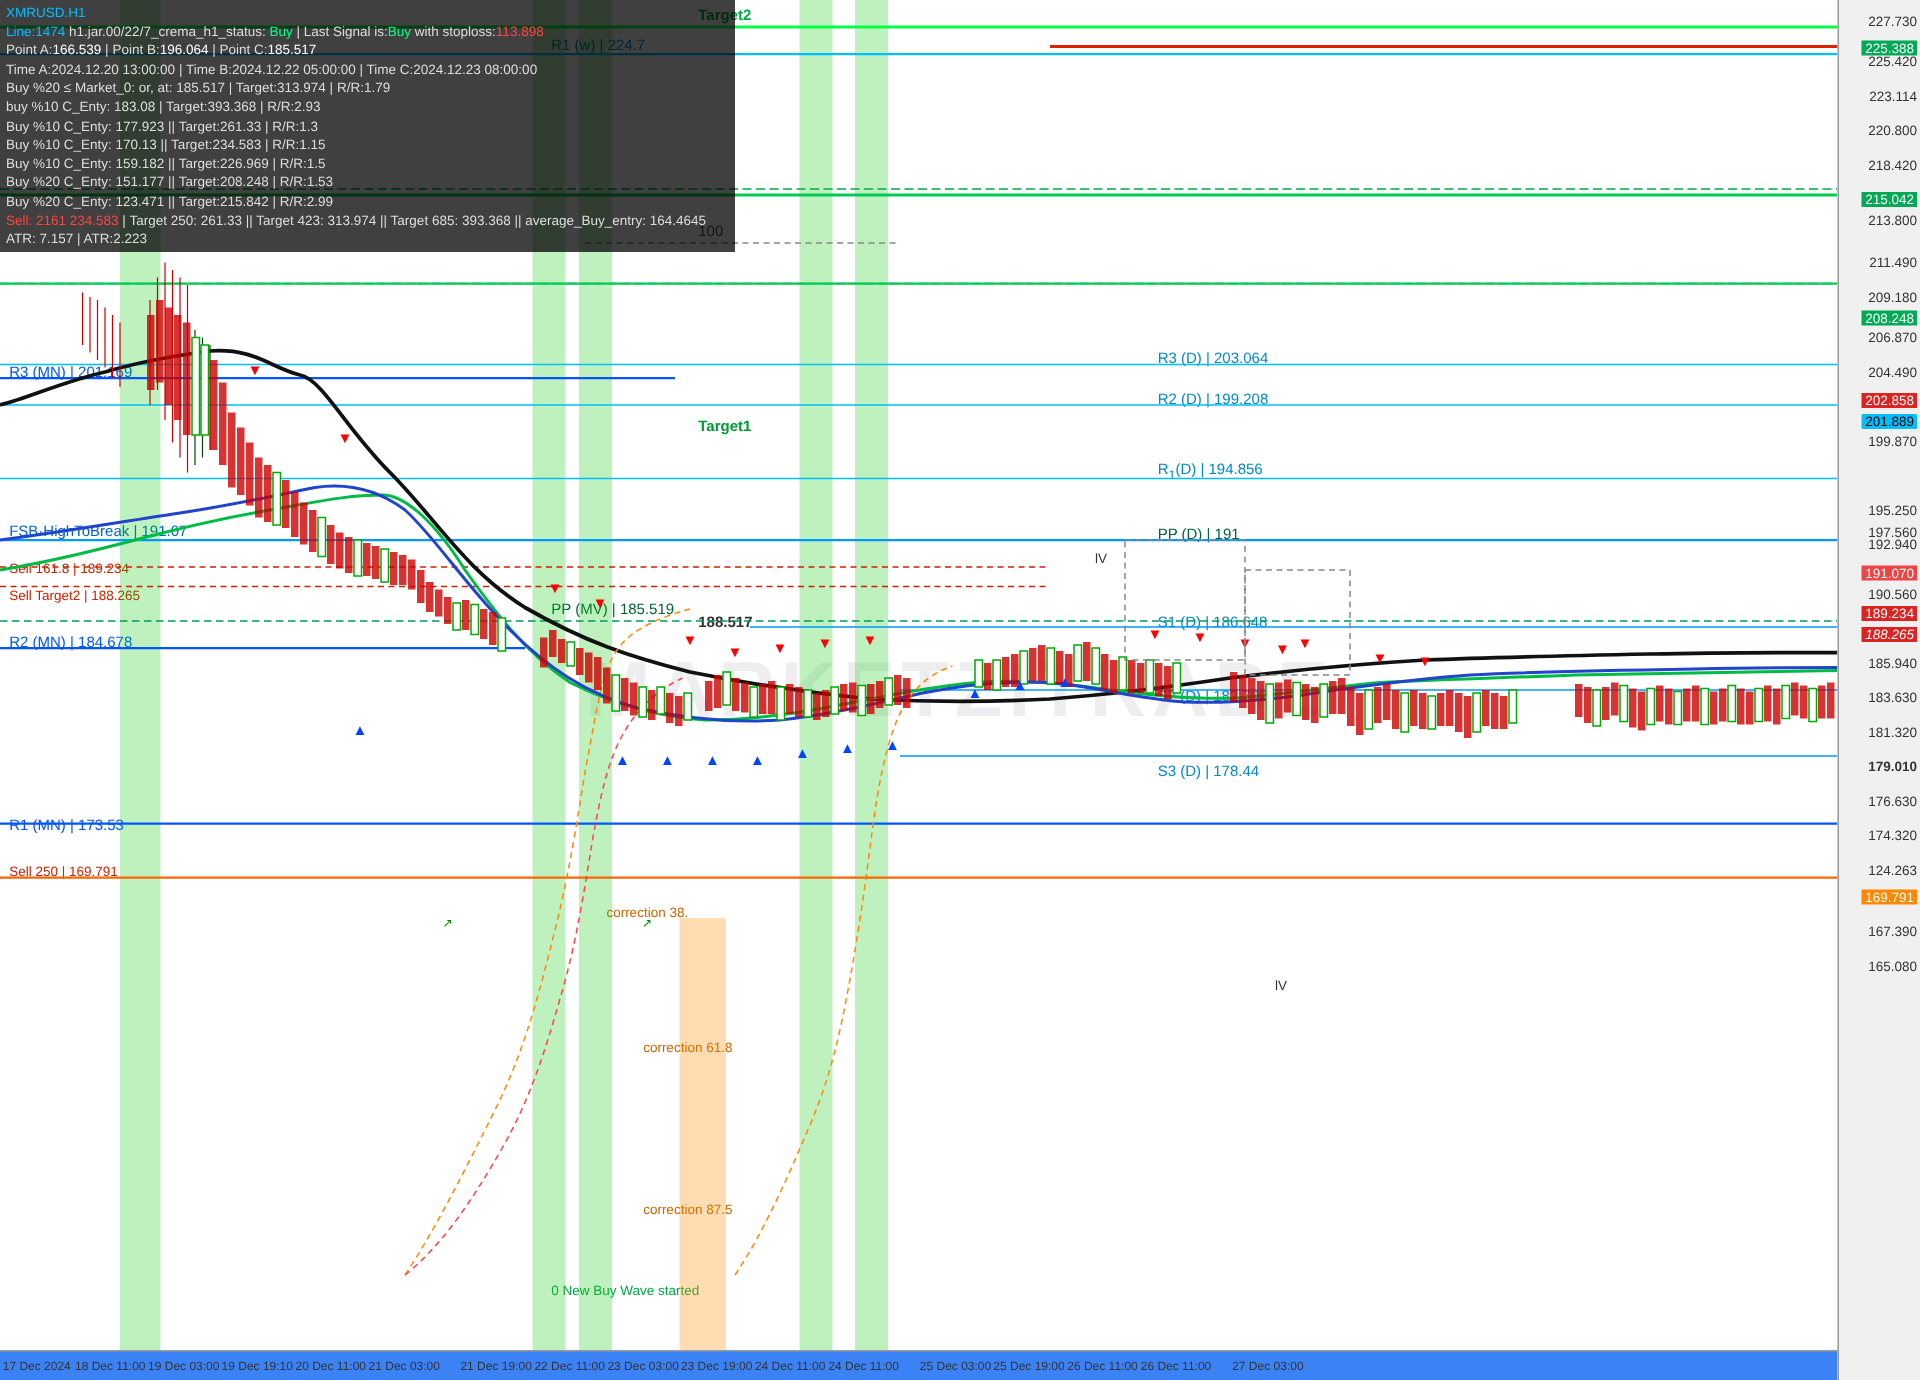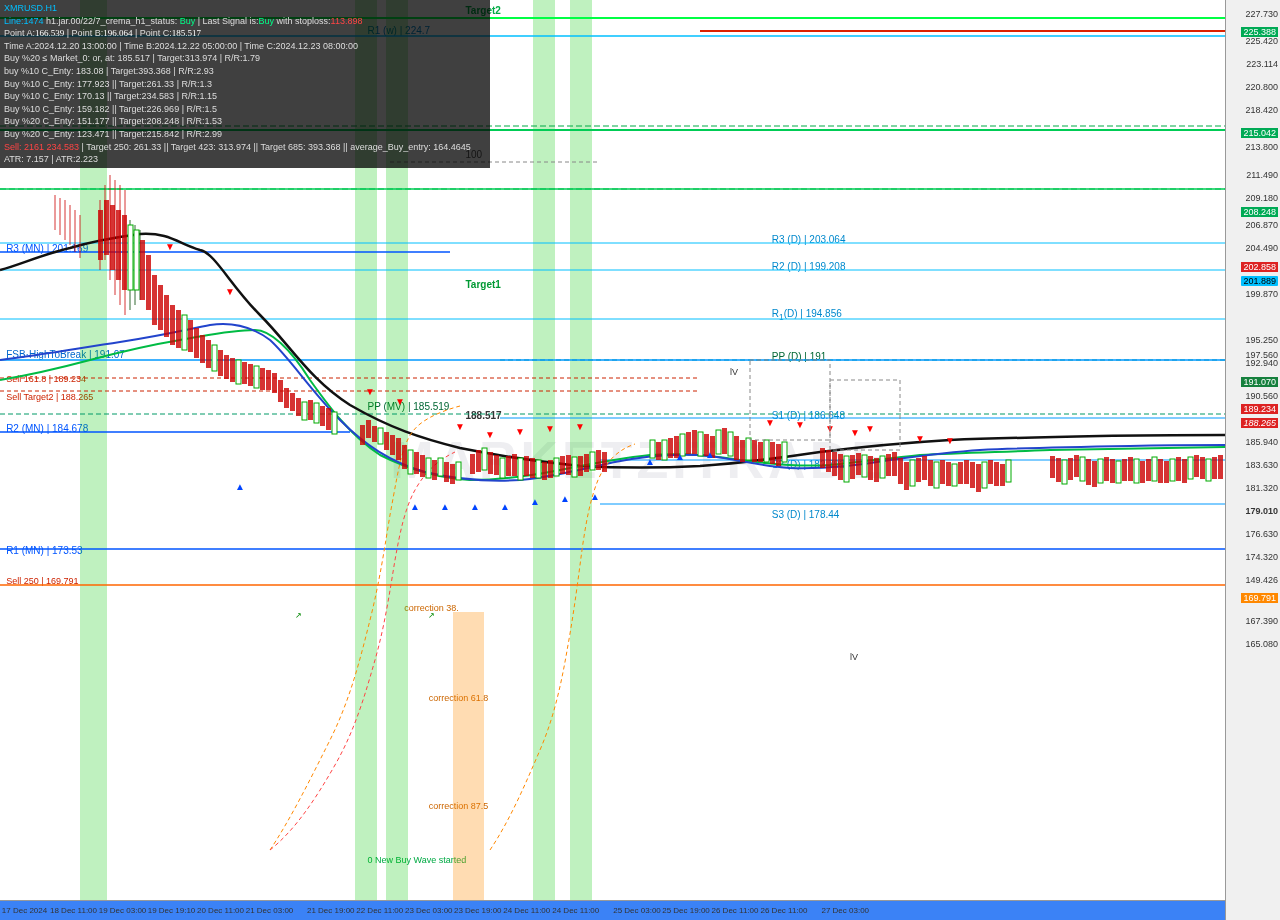--- a/index.html
+++ b/index.html
@@ -28,21 +28,21 @@
       color: #ddd;
       font-size: 9px;
       padding: 2px 4px;
       line-height: 1.4;
       z-index: 10;
     }
     .info-line { display: block; white-space: nowrap; }
     .info-cyan { color: #00bfff; }
     .info-green { color: #00ff88; }
     .info-red { color: #ff4444; }
-    .info-white { color: #ffffff; font-family: Liberation Serif, serif; }
+    .info-white { color: #ffffff; }
 
     
     #price-axis {
       position: absolute;
       right: 0;
       top: 0;
       width: 55px;
       height: 100%;
       background: #f0f0f0;
       border-left: 1px solid #999;
@@ -71,21 +71,21 @@
       background: #dd2222;
       color: #fff;
       padding: 0 2px;
     }
     .price-label-orange {
       background: #ff8800;
       color: #fff;
       padding: 0 2px;
     }
     .price-label-blue {
-      background: #15803d;
+      background: #ef4444;
       color: #fff;
       padding: 0 2px;
     }
 
     
     #chart-area {
       position: absolute;
       left: 0;
       top: 0;
       right: 55px;
@@ -592,21 +592,21 @@
     <span class="price-label price-label-blue" style="top:41.5%;">191.070</span>
     <span class="price-label" style="top:43%;">190.560</span>
     <span class="price-label price-label-red" style="top:44.5%;">189.234</span>
     <span class="price-label price-label-red" style="top:46%;font-style:italic;">188.265</span>
     <span class="price-label" style="top:48%;">185.940</span>
     <span class="price-label" style="top:50.5%;">183.630</span>
     <span class="price-label" style="top:53%;">181.320</span>
     <span class="price-label" style="top:55.5%;font-weight:bold;">179.010</span>
     <span class="price-label" style="top:58%;">176.630</span>
     <span class="price-label" style="top:60.5%;">174.320</span>
-    <span class="price-label" style="top:63%;">149.426</span>
+    <span class="price-label" style="top:63%;">124.263</span>
     <span class="price-label price-label-orange" style="top:65%;">169.791</span>
     <span class="price-label" style="top:67.5%;">167.390</span>
     <span class="price-label" style="top:70%;">165.080</span>
   </div>
 
   <div id="time-axis">
     <span class="time-label" style="left:2%;">17 Dec 2024</span>
     <span class="time-label" style="left:6%;">18 Dec 11:00</span>
     <span class="time-label" style="left:10%;">19 Dec 03:00</span>
     <span class="time-label" style="left:14%;">19 Dec 19:10</span>

